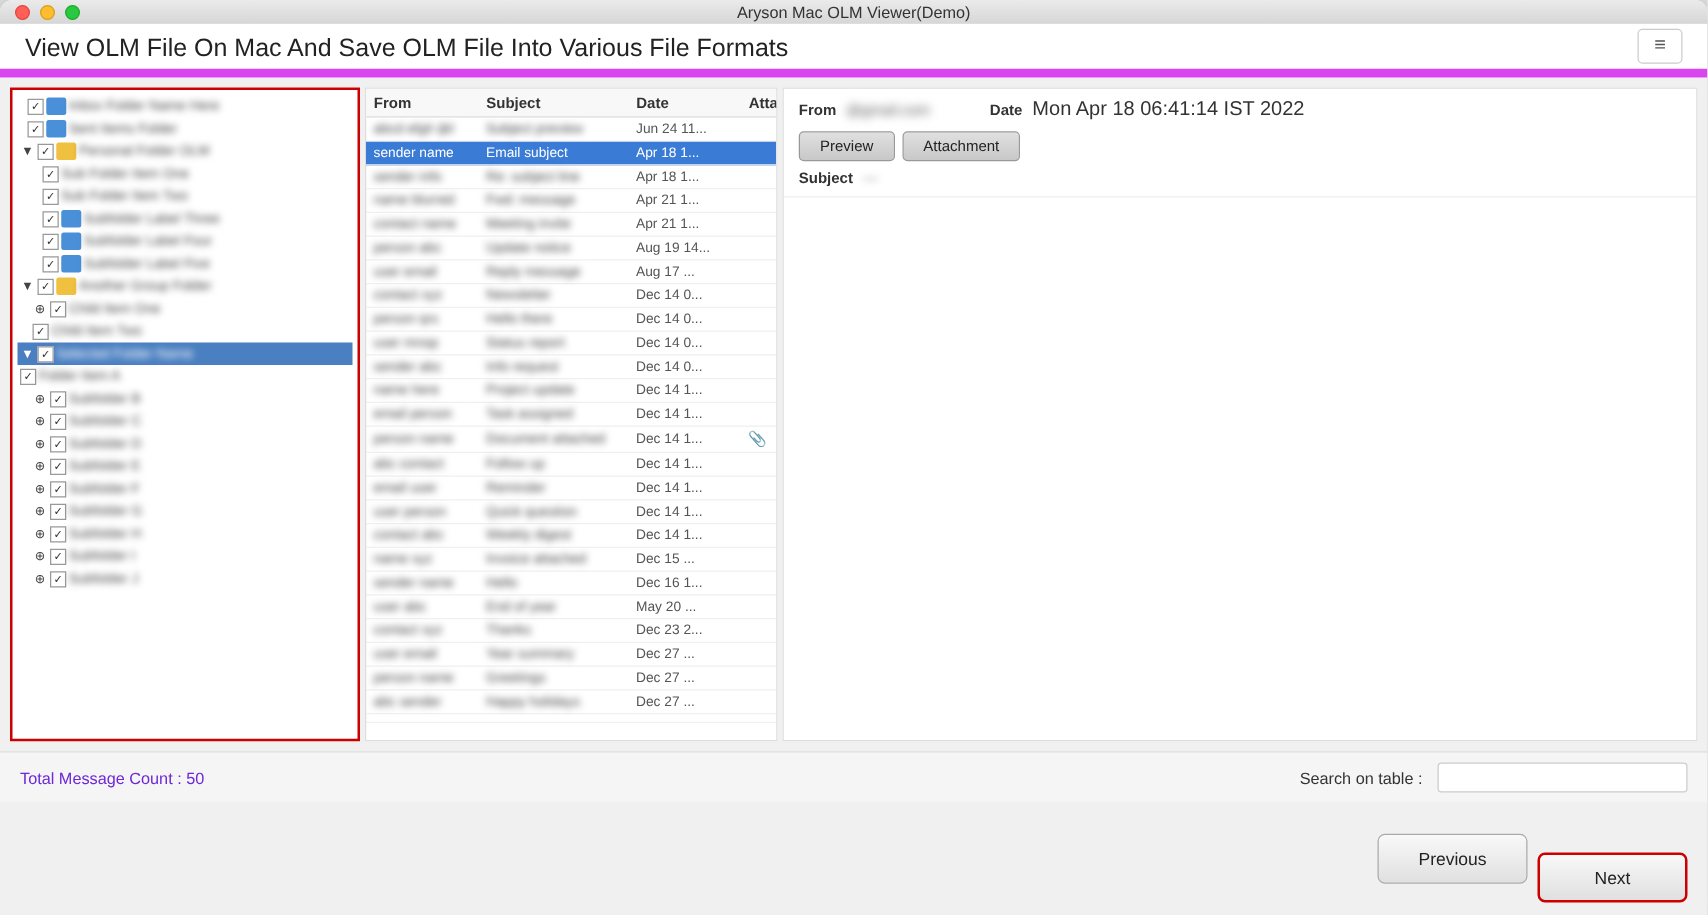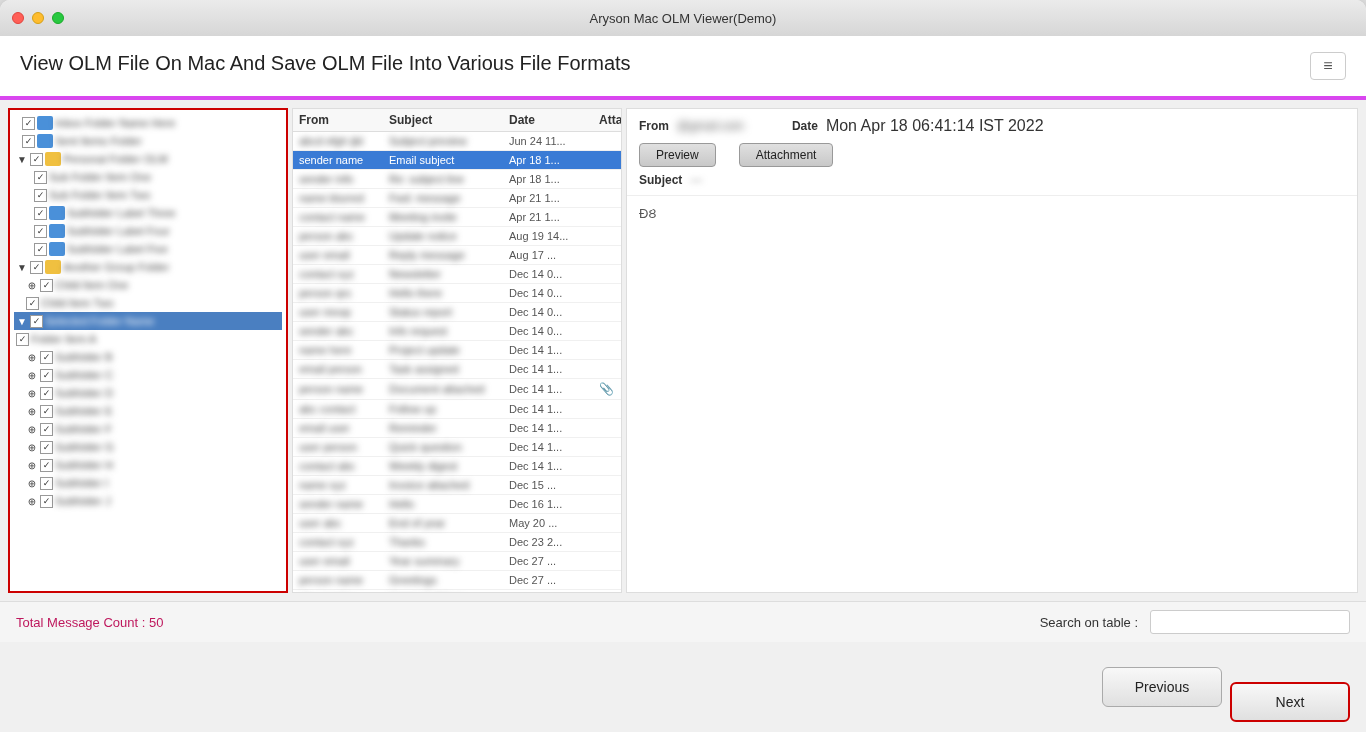--- a/index.html
+++ b/index.html
@@ -15,21 +15,21 @@
       width: 1366px;
       height: 732px;
       background: #f5f5f5;
       border-radius: 10px;
       display: flex;
       flex-direction: column;
       box-shadow: 0 2px 20px rgba(0,0,0,0.3);
     }
 
     .title-bar {
-      height: 36px;
+      height: 19px;
       background: linear-gradient(to bottom, #ebebeb, #d6d6d6);
       border-radius: 10px 10px 0 0;
       display: flex;
       align-items: center;
       padding: 0 12px;
       position: relative;
       flex-shrink: 0;
     }
 
     .traffic-lights {
@@ -59,25 +59,25 @@
     .window-content {
       flex: 1;
       display: flex;
       flex-direction: column;
       background: #f0f0f0;
       overflow: hidden;
     }
 
     .header-bar {
       background: white;
-      padding: 16px 20px;
-      display: flex;
-      align-items: flex-start;
+      padding: 4px 20px;
+      display: flex;
+      align-items: flex-end;
       justify-content: space-between;
-      border-bottom: 4px solid #d946ef;
+      border-bottom: 7px solid #d946ef;
       flex-shrink: 0;
     }
 
     .header-title {
       font-size: 20px;
       font-weight: 500;
       color: #222;
     }
 
     .menu-icon-btn {
@@ -277,21 +277,21 @@
       filter: blur(4px);
     }
 
     .preview-value.unblurred {
       filter: none;
       color: #333;
     }
 
     .preview-buttons {
       display: flex;
-      gap: 23px;
+      gap: 6px;
       margin-top: 6px;
     }
 
     .preview-btn {
       padding: 4px 16px;
       border-radius: 4px;
       border: 1px solid #999;
       background: linear-gradient(to bottom, #e0e0e0, #c8c8c8);
       font-size: 12px;
       font-weight: 500;
@@ -331,21 +331,21 @@
       align-items: center;
       gap: 12px;
       border-top: 1px solid #ddd;
       background: #f5f5f5;
       flex-shrink: 0;
     }
 
     .message-count {
       font-size: 13px;
       font-weight: 500;
-      color: #be185d;
+      color: #6d28d9;
     }
 
     .search-label {
       font-size: 13px;
       color: #333;
       font-weight: 400;
       margin-left: auto;
     }
 
     .search-input {
@@ -735,23 +735,20 @@
           </div>
           <div class="preview-buttons">
             <button class="preview-btn">Preview</button>
             <button class="preview-btn">Attachment</button>
           </div>
           <div class="preview-subject-row" style="margin-top:6px">
             <span class="preview-label">Subject</span>
             <span class="preview-subject-value">---</span>
           </div>
         </div>
-        <div class="preview-body">
-          <span class="body-text">ĐȢ</span>
-        </div>
       </div>
 
     </div>
 
     <div class="bottom-bar">
       <span class="message-count">Total Message Count : 50</span>
       <span class="search-label">Search on table :</span>
       <input type="text" class="search-input" placeholder="" style="">
     </div>
 

